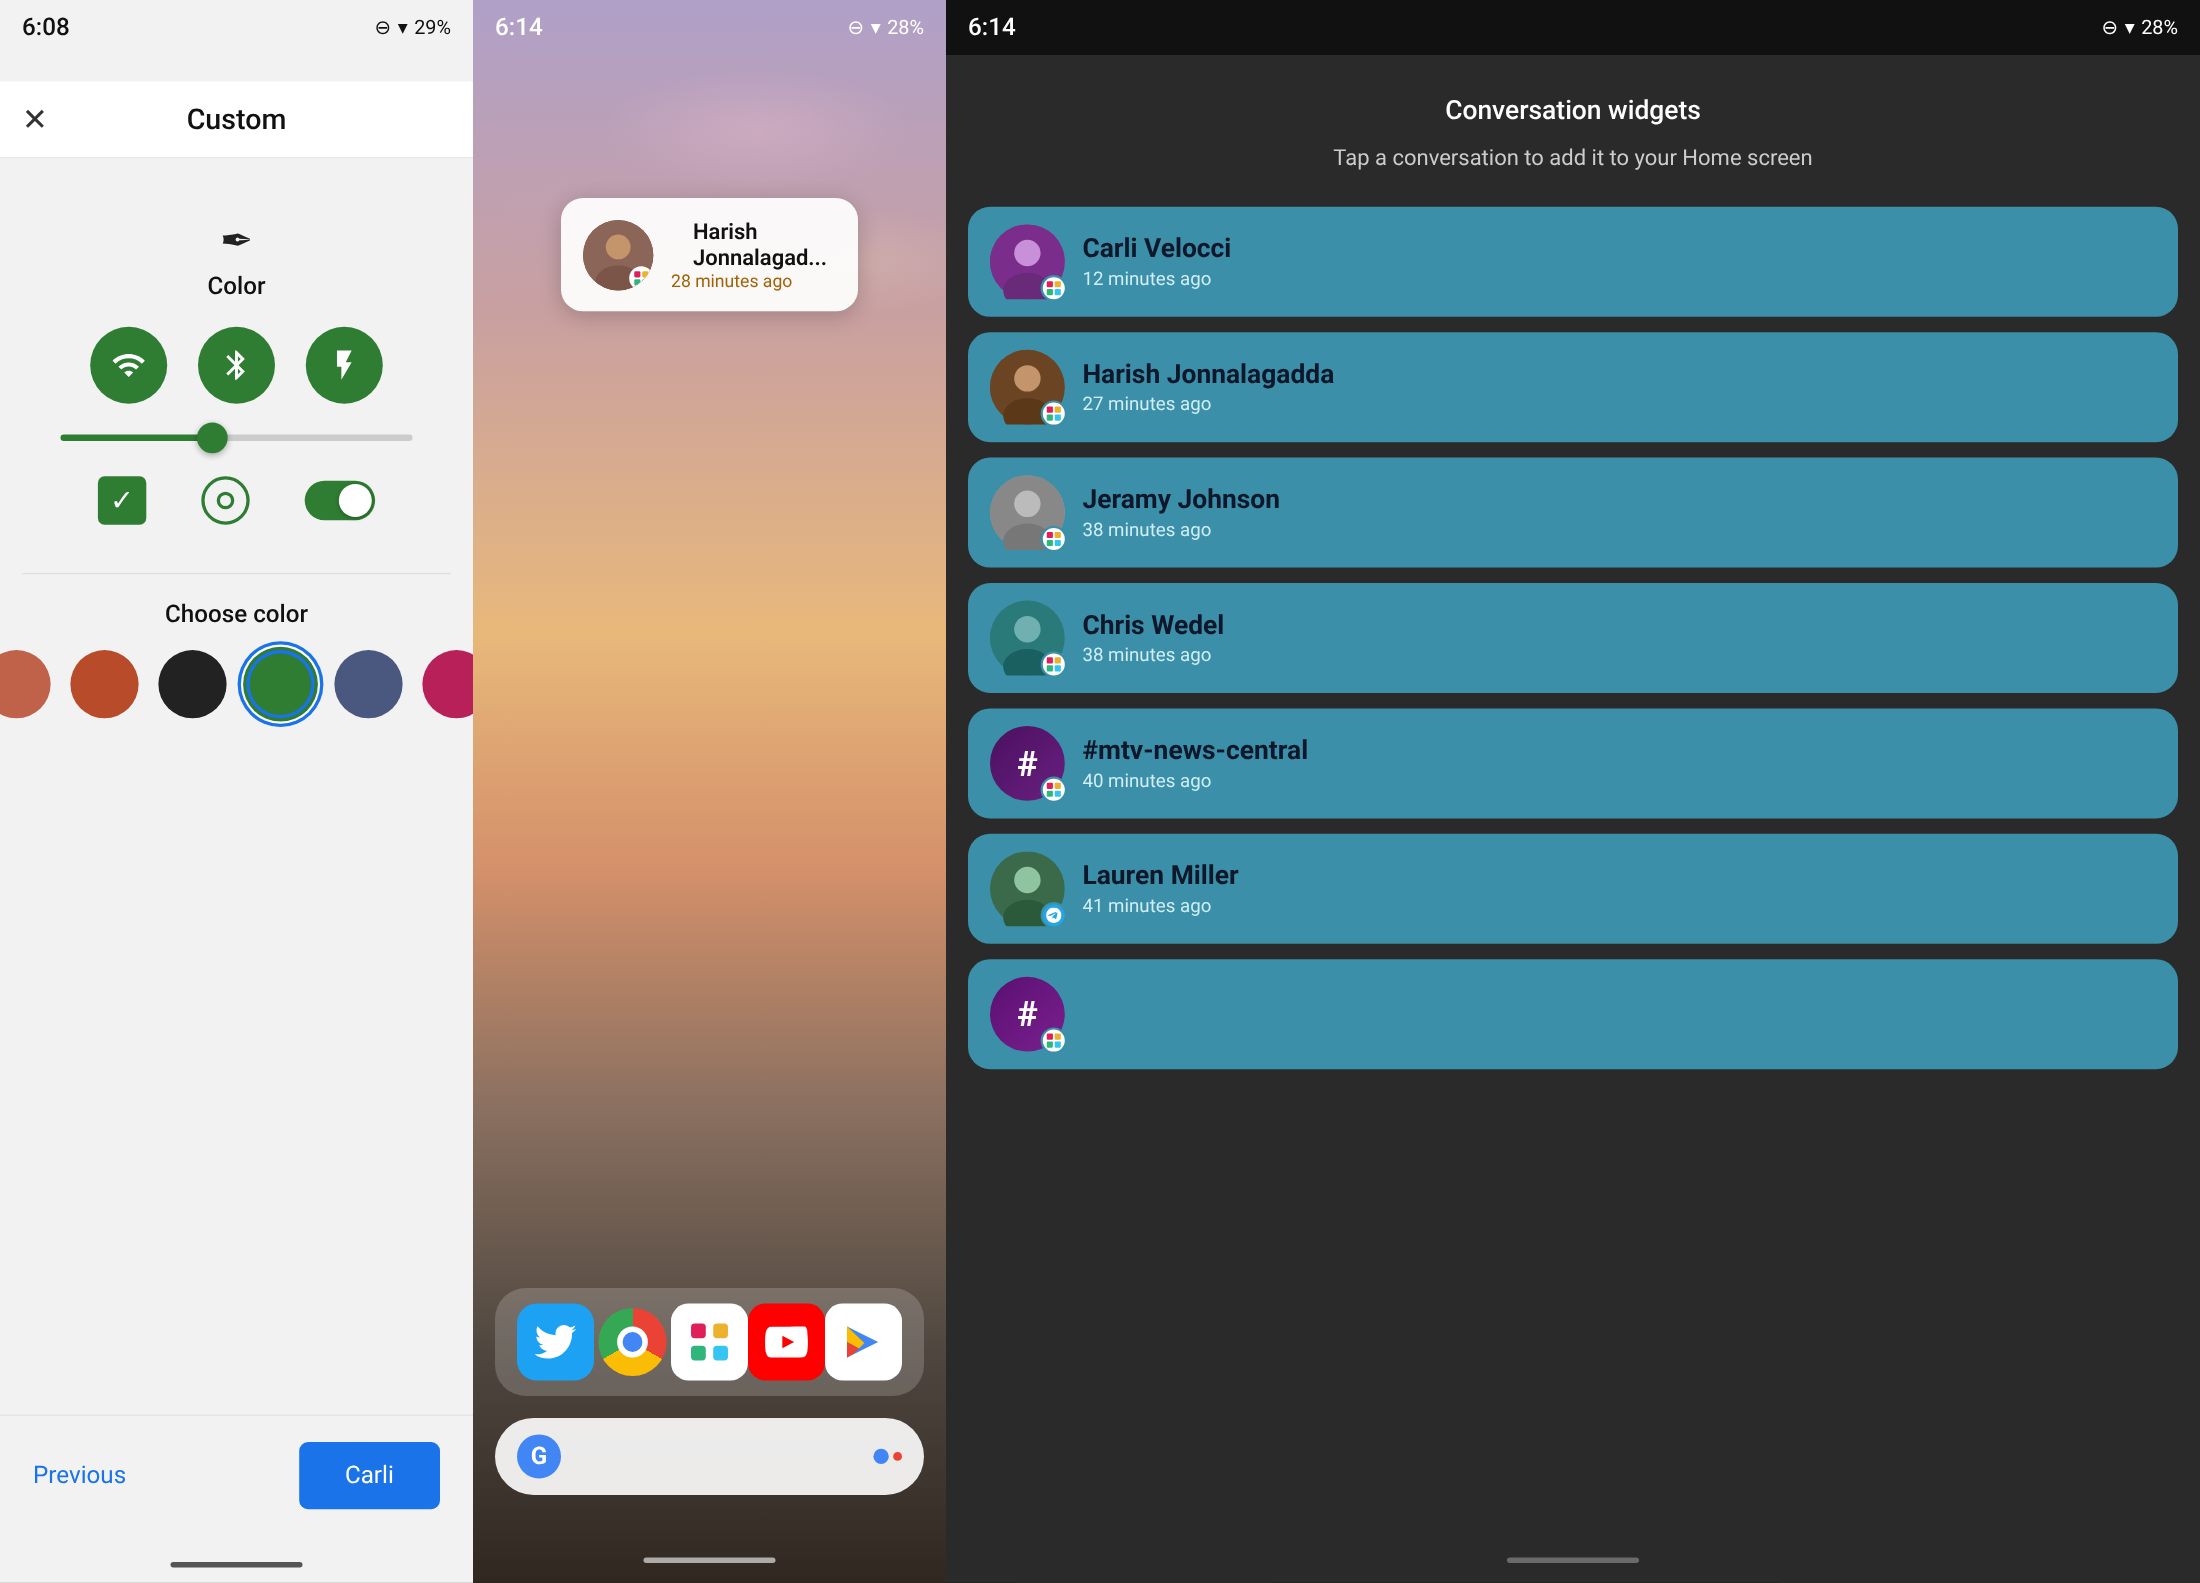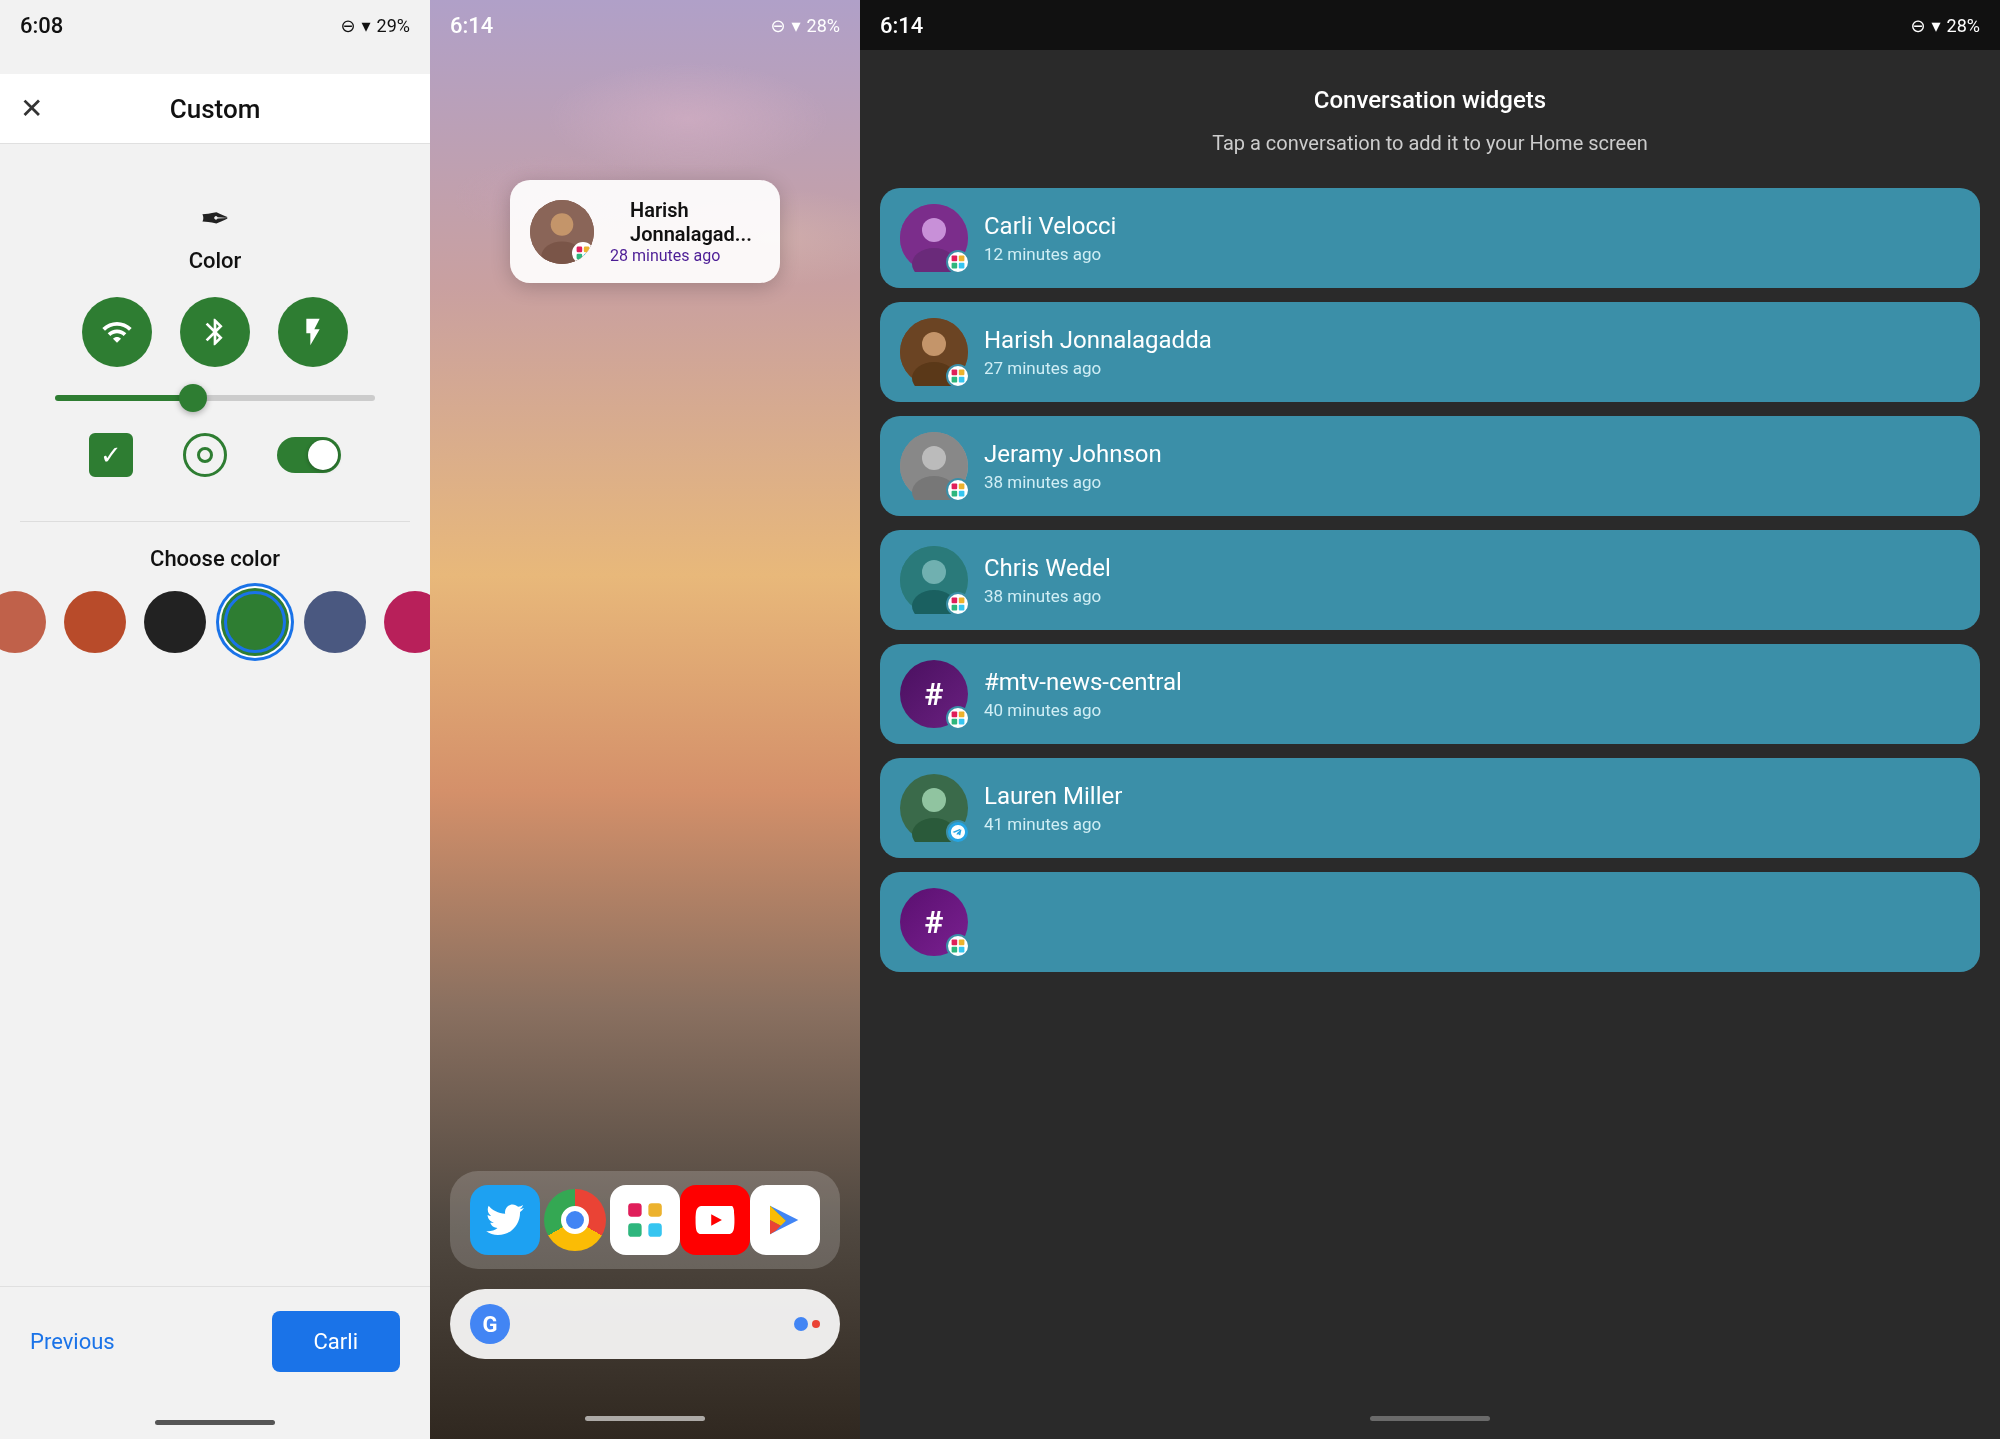--- a/index.html
+++ b/index.html
@@ -334,21 +334,21 @@
     }
     .widget-info { flex: 1; }
     .widget-name {
       font-size: 20px;
       font-weight: 600;
       color: #111;
       margin-left: 20px;
     }
     .widget-time {
       font-size: 16px;
-      color: #4c1d95;
+      color: #a16207;
     }
 
     
     .home-dock {
       position: absolute;
       bottom: 170px;
       left: 20px;
       right: 20px;
       background: rgba(255,255,255,0.18);
       border-radius: 28px;
@@ -502,22 +502,22 @@
       border-radius: 50%;
       background: #fff;
       border: 2px solid #3b8fa8;
       display: flex;
       align-items: center;
       justify-content: center;
     }
     .cw-info { flex: 1; }
     .cw-name {
       font-size: 24px;
-      font-weight: 400;
-      color: #ffffff;
+      font-weight: 700;
+      color: #0f172a;
       margin-bottom: 4px;
     }
     .cw-time {
       font-size: 17px;
       color: #d0eef5;
     }
     .cw-bottom-bar {
       width: 120px;
       height: 5px;
       background: rgba(255,255,255,0.3);

